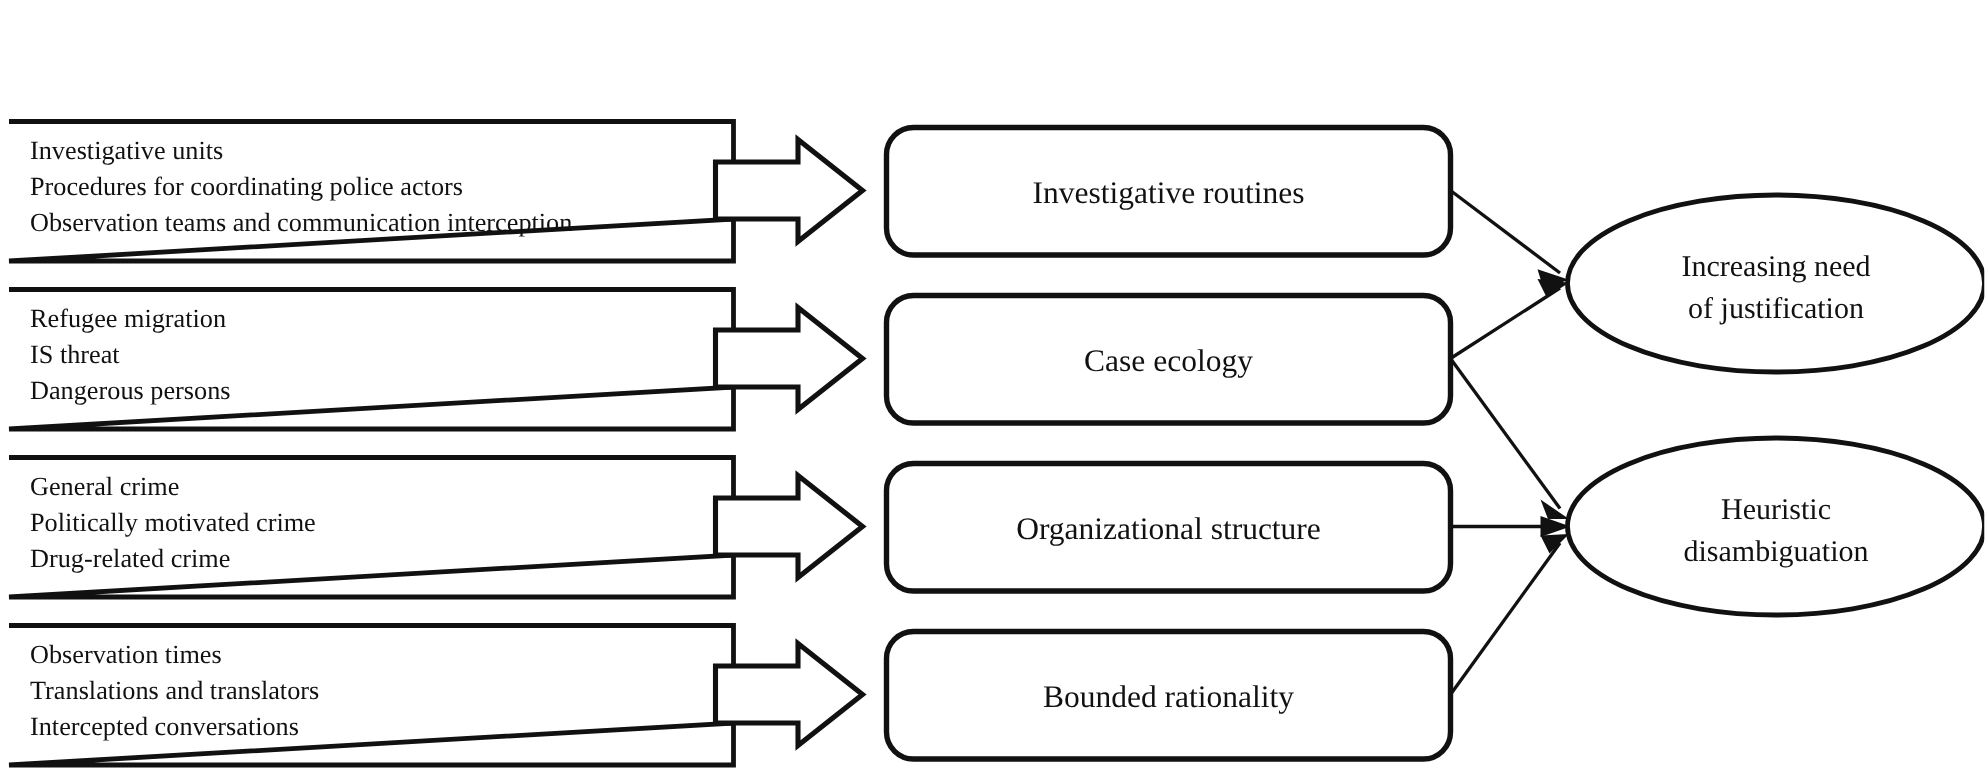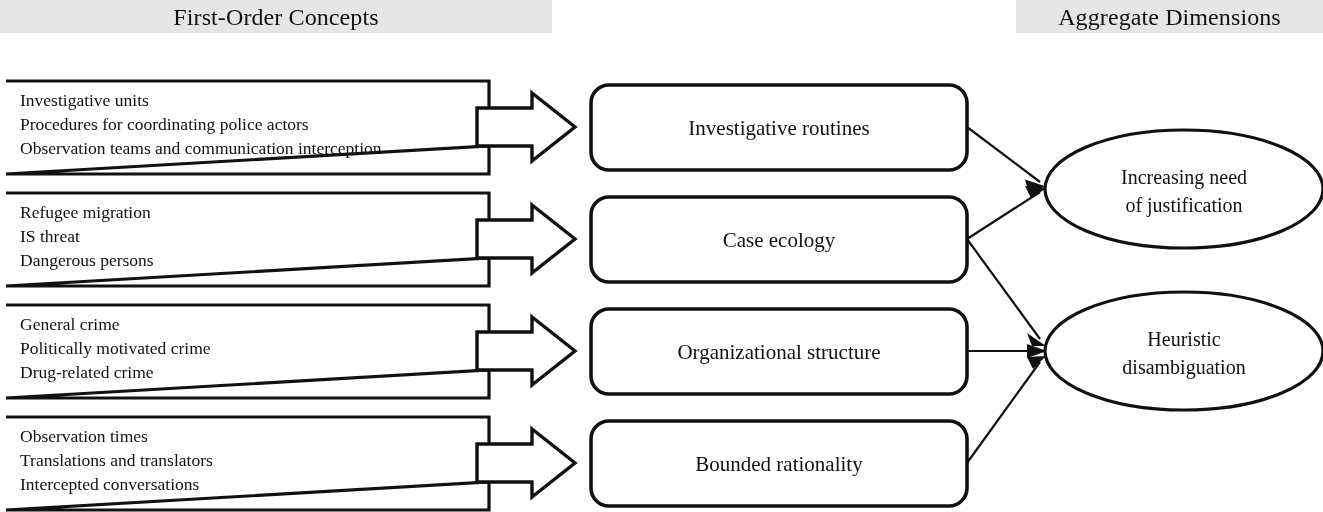--- a/index.html
+++ b/index.html
@@ -73,26 +73,20 @@
     fill: #111111;
     text-anchor: middle;
     font-family: "Liberation Serif", "DejaVu Serif", serif;
   }
 </style>
 </head>
 <body>
 
 <div id="canvas">
 
-  <div class="header-band" id="hdr-first">
-    <span class="header-label">First-Order Concepts</span>
-  </div>
-  <div class="header-band" id="hdr-third">
-    <span class="header-label">Aggregate Dimensions</span>
-  </div>
 
   <svg id="figure" viewBox="0 0 1323 512" xmlns="http://www.w3.org/2000/svg">
 
     <g>
 
       <g>
         <line class="connector" x1="967" y1="127" x2="1040" y2="182"></line>
         <polygon points="1046,186.5 1025,179.5 1029,192.5" fill="#111111"></polygon>
       </g>
 

